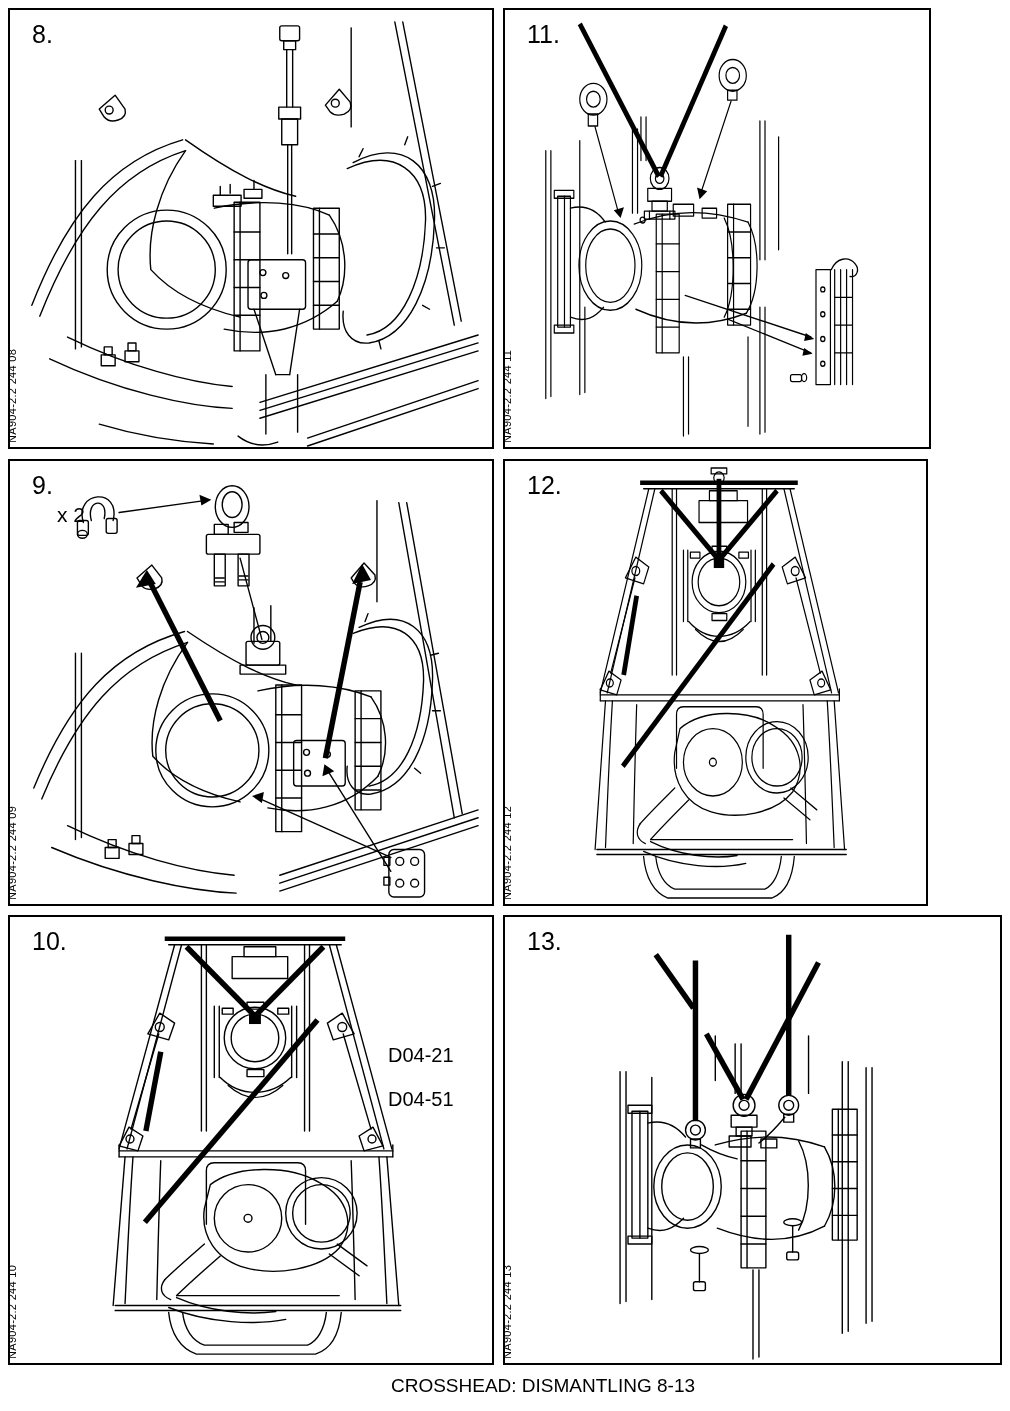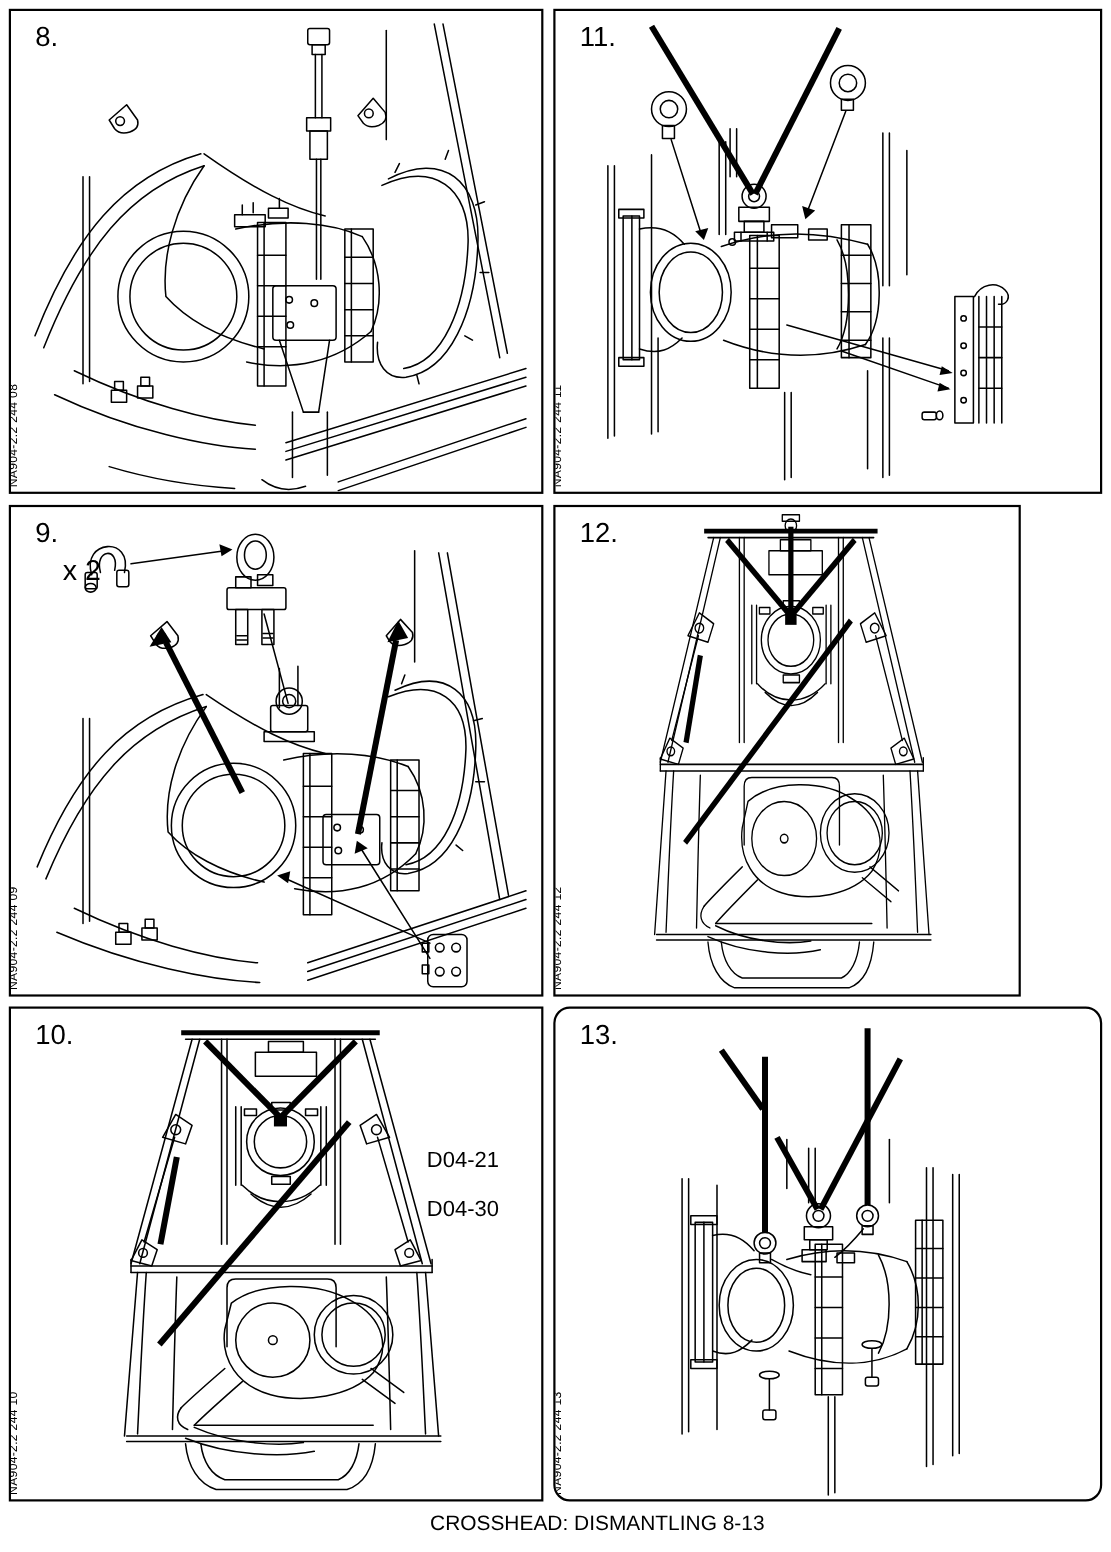--- a/index.html
+++ b/index.html
@@ -14,21 +14,21 @@
   }
   .panel svg{position:absolute;left:0;top:0;width:100%;height:100%;}
   .panel-label{
     position:absolute;left:22px;top:10px;font-size:25px;color:#000;z-index:3;
   }
   .figure-code{
     position:absolute;left:8px;bottom:4px;font-size:11px;letter-spacing:.3px;
     white-space:nowrap;transform:rotate(-90deg);transform-origin:0 100%;z-index:3;
   }
   .multiplier{
-    position:absolute;left:47px;top:42px;font-size:26px;z-index:3;
+    position:absolute;left:47px;top:42px;font-size:21px;z-index:3;
   }
   .tool-codes{
     position:absolute;left:378px;top:116px;font-size:20px;line-height:44px;z-index:3;
   }
   .caption{
     position:absolute;left:0;top:1375px;width:100%;text-align:center;
     font-size:19px;color:#000;padding-left:38px;
   }
   
   .t{stroke:#000;stroke-width:1.4;fill:none;stroke-linecap:round;stroke-linejoin:round;}
@@ -111,21 +111,21 @@
       <rect x="116" y="344" width="14" height="11"></rect>
         <rect x="119" y="336" width="8" height="8"></rect>
       <path d="M58,330 C120,360 180,376 224,380"></path>
       <path d="M40,352 C110,385 180,400 224,402"></path>
       <path d="M90,418 C130,430 170,436 205,438"></path>
       <path d="M230,430 q18,14 40,6"></path>
     </g>
   </svg>
 </div>
 
-<div class="panel" style="left:503px;top:8px;width:499px;height:441px;">
+<div class="panel" style="left:503px;top:8px;width:428px;height:441px;">
   <span class="panel-label">11.</span>
   <span class="figure-code">NA904-2.2 244 11</span>
   <svg viewBox="0 0 499 441" preserveAspectRatio="none">
     <g class="t">
       <path d="M48,142 V392 M54,142 V390 M88,132 V388 M94,300 V386"></path>
       <path d="M160,108 V152 M166,108 V152 M150,120 V205 M156,120 V205"></path>
       <path d="M300,112 V252 M306,112 V252 M300,300 V428 M306,300 V426 M322,128 V242 M286,330 V420"></path>
       <path d="M210,350 V430 M216,350 V428"></path>
     </g>
     <g class="t">
@@ -378,21 +378,21 @@
     </g>
     <rect x="241" y="98" width="12" height="10" class="f"></rect>
   </svg>
 </div>
 
 <div class="panel" style="left:8px;top:915px;width:486px;height:450px;padding-left:48px;">
   <span class="panel-label">10.</span>
   <span class="figure-code">NA904-2.2 244 10</span>
   <div class="tool-codes">
     <div>D04-21</div>
-    <div>D04-30</div>
+    <div>D04-51</div>
   </div>
   <svg viewBox="0 0 486 450" preserveAspectRatio="none">
     <g class="t">
       <path d="M160,28 H334"></path>
       <rect x="236" y="30" width="32" height="10"></rect>
         <rect x="224" y="40" width="56" height="22"></rect>
       <path d="M166,28 L110,234"></path>
         <path d="M173,28 L118,234"></path>
       <path d="M329,28 L385,234"></path>
         <path d="M322,28 L377,234"></path>
@@ -452,21 +452,21 @@
     <g class="b">
       <path d="M178,30 L247,100"></path>
         <path d="M316,30 L247,100"></path>
       <path d="M310,104 L136,308"></path>
       <path d="M152,136 L137,216"></path>
     </g>
     <rect x="241" y="98" width="12" height="10" class="f"></rect>
   </svg>
 </div>
 
-<div class="panel" style="left:503px;top:915px;width:499px;height:450px;border-radius:15px;">
+<div class="panel" style="left:503px;top:915px;width:499px;height:450px;">
   <span class="panel-label">13.</span>
   <span class="figure-code">NA904-2.2 244 13</span>
   <svg viewBox="0 0 499 450" preserveAspectRatio="none">
     <g class="t">
       <path d="M116,156 V390 M122,156 V388 M148,162 V386"></path>
       <path d="M340,146 V420 M346,146 V418 M364,152 V410 M370,152 V408"></path>
       <path d="M232,128 V178 M238,128 V178"></path>
       <path d="M250,356 V446 M256,356 V444"></path>
       <path d="M212,120 V165"></path>
         <path d="M306,120 V178"></path>

